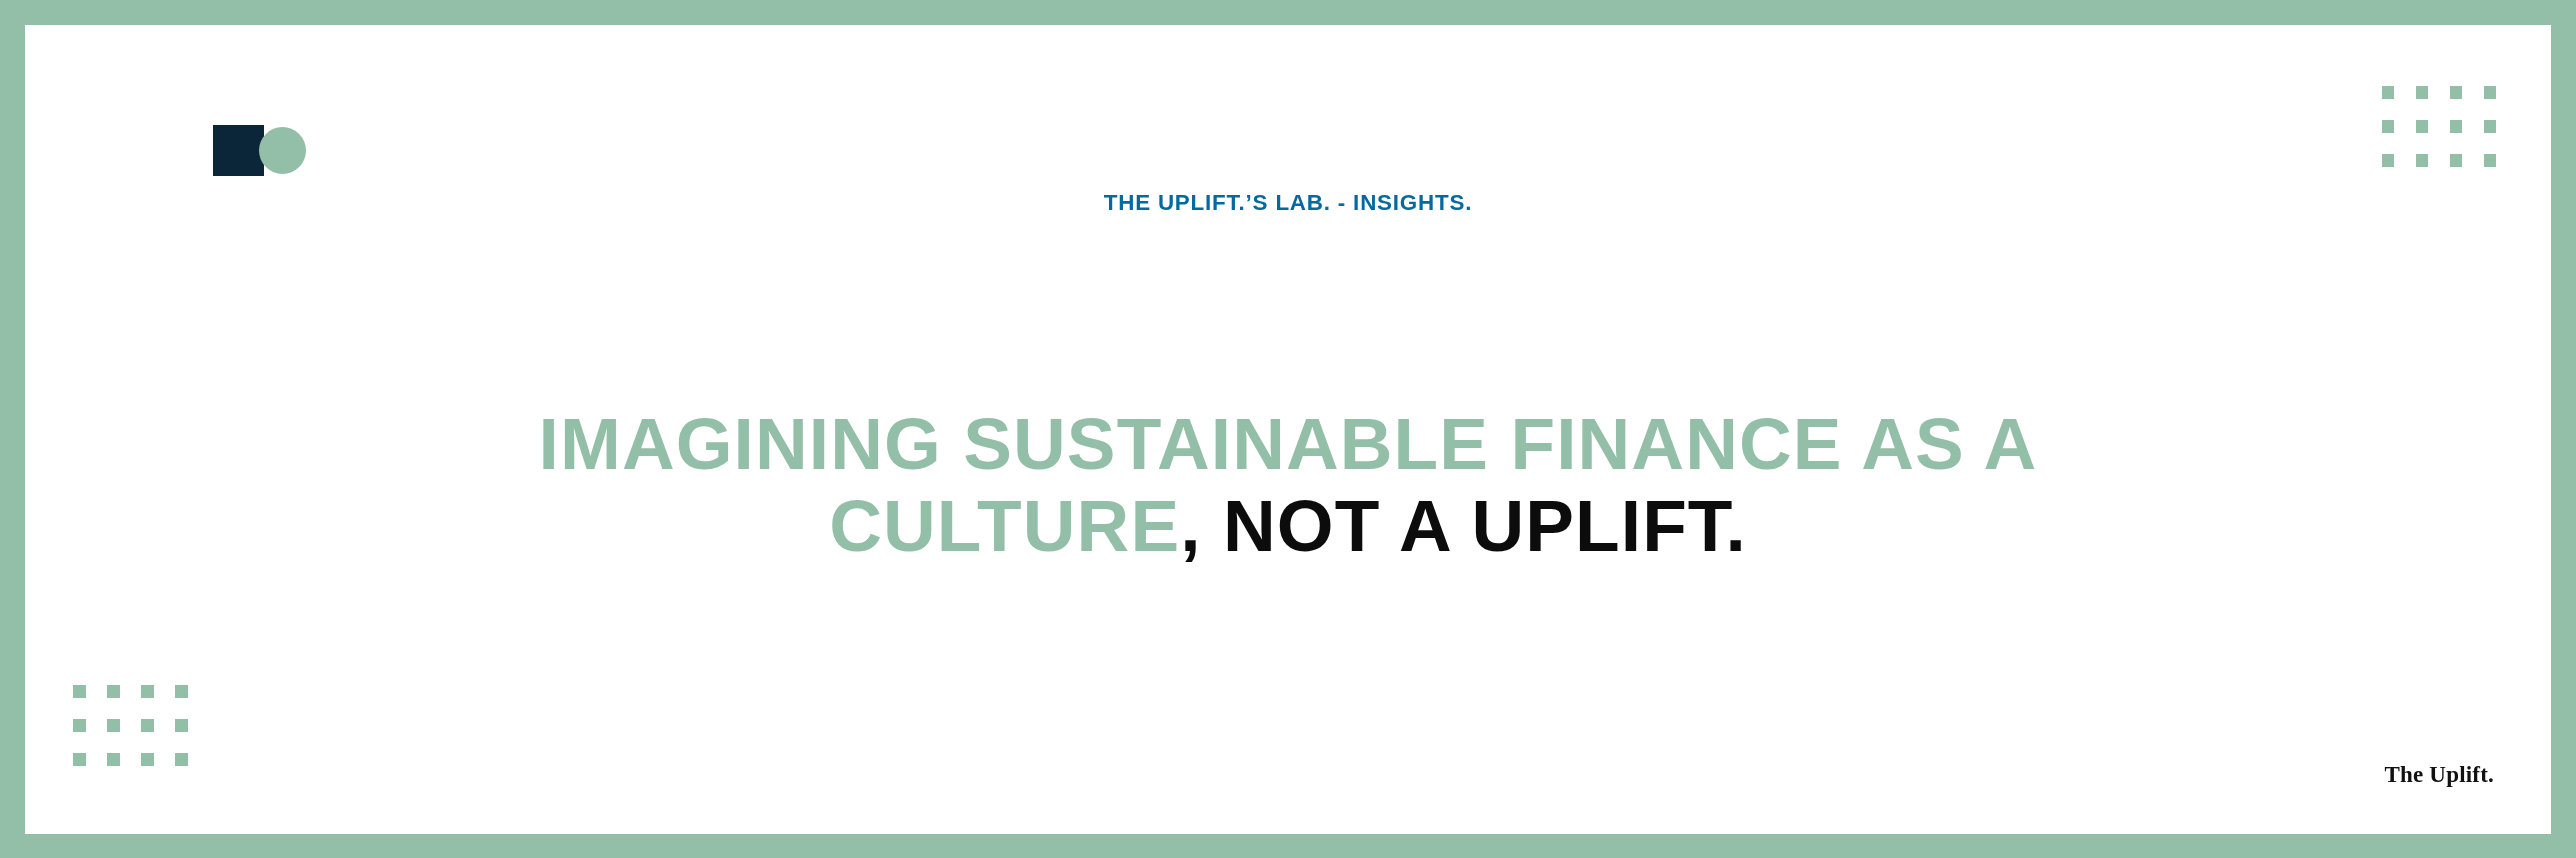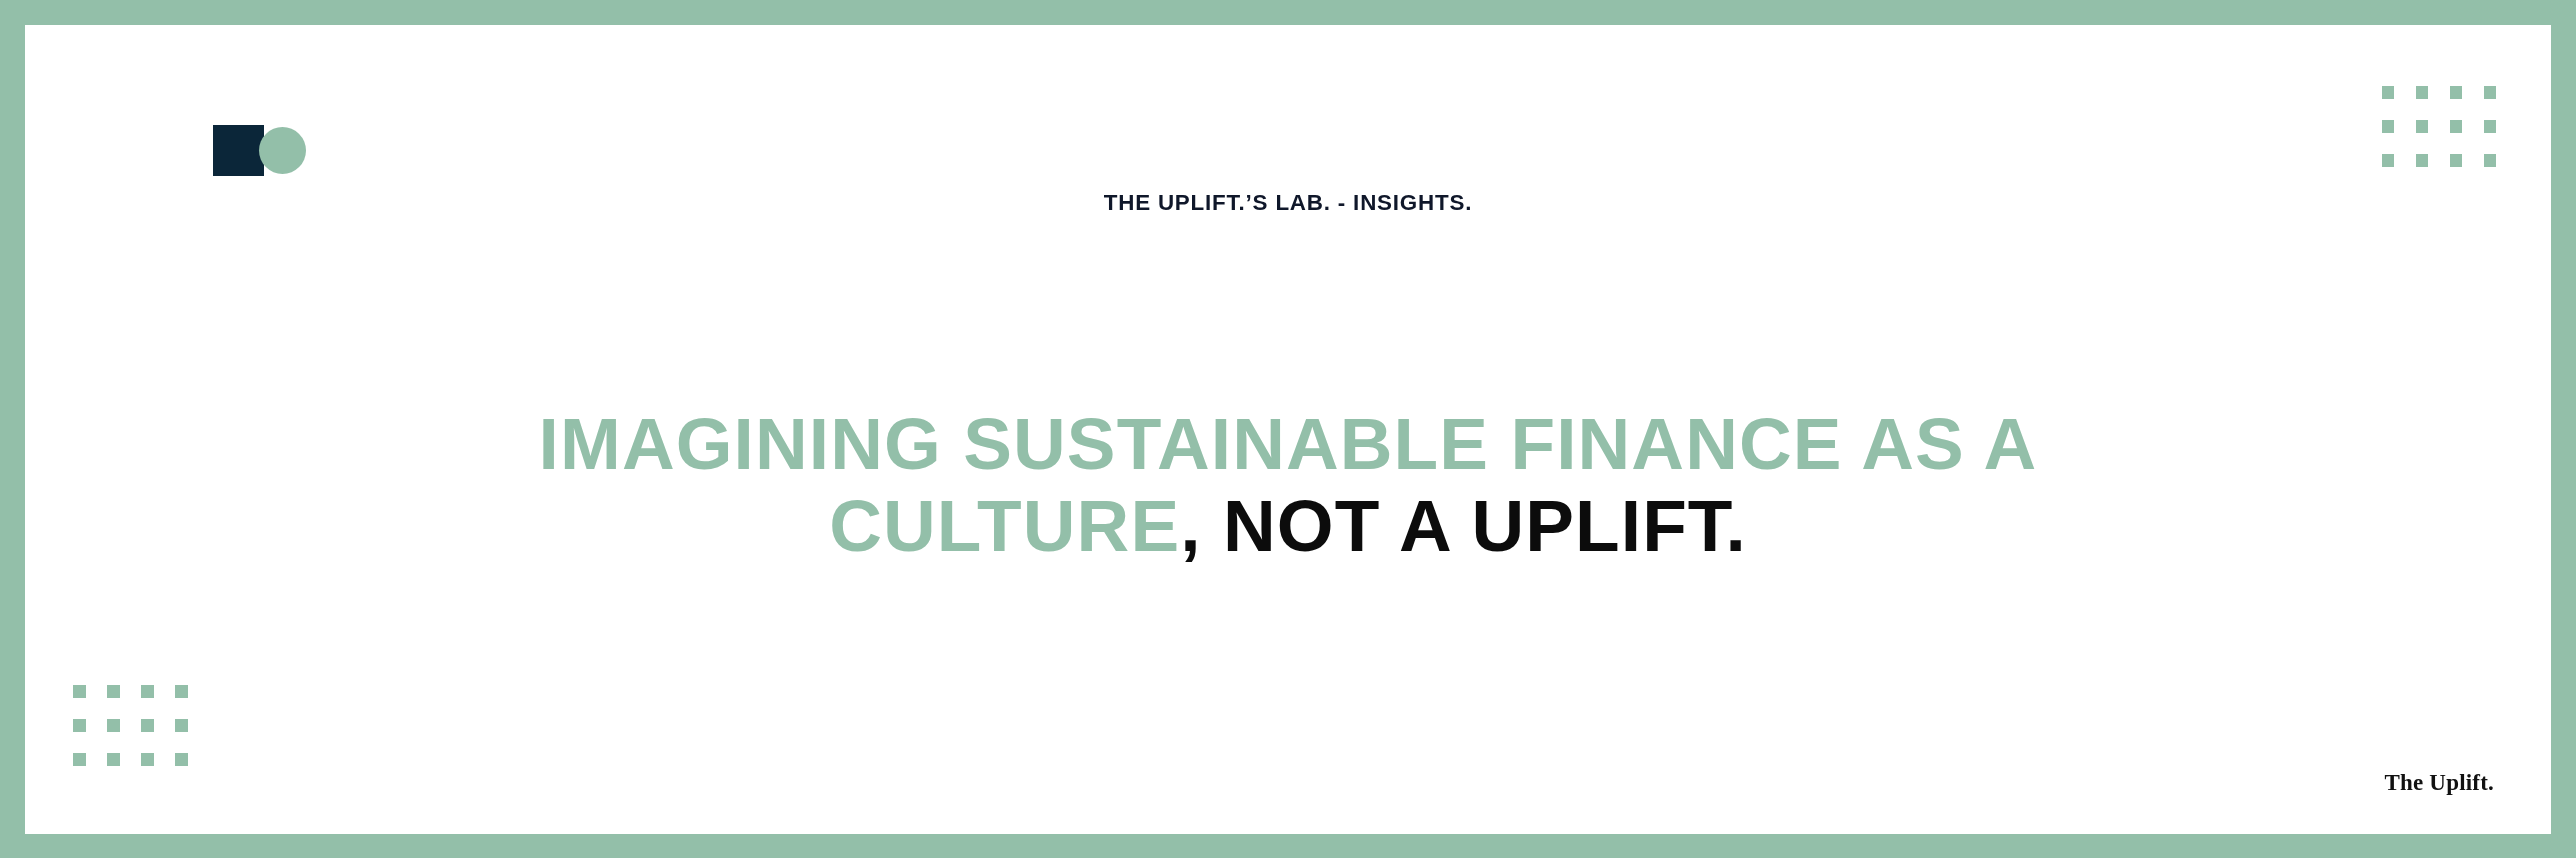--- a/index.html
+++ b/index.html
@@ -63,21 +63,21 @@
   
   .eyebrow {
     position: absolute;
     left: 0;
     right: 0;
     top: 165px;
     text-align: center;
     font-size: 22.4px;
     font-weight: bold;
     letter-spacing: 0.8px;
-    color: #0f172a;
+    color: #0369a1;
     font-family: "Liberation Sans", sans-serif;
   }
 
   
   .headline {
     position: absolute;
     left: 50%;
     transform: translateX(-50%);
     top: 329px;
     width: 1878px;
@@ -130,21 +130,20 @@
   .footer-mark {
     position: absolute;
     right: 57px;
     top: 737px;
     font-family: "Liberation Serif", serif;
     font-weight: bold;
     font-size: 23px;
     letter-spacing: 0.2px;
     color: #111111;
     text-align: right;
-    margin-top: 8px;
   }
 </style>
 </head>
 <body>
 
 <div class="banner">
   <div class="canvas">
 
     <div class="logo">
       <div class="logo-square"></div>

